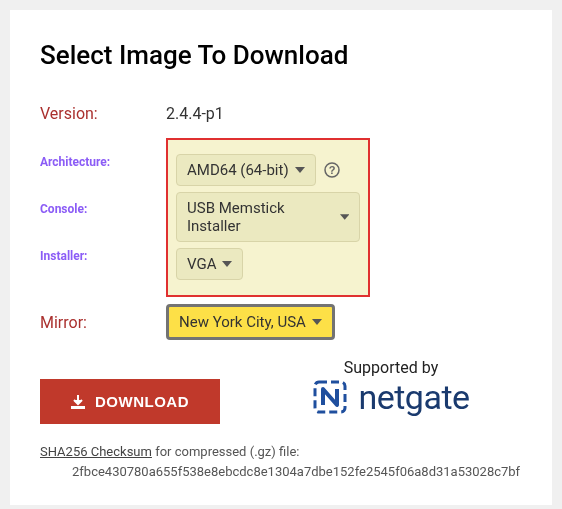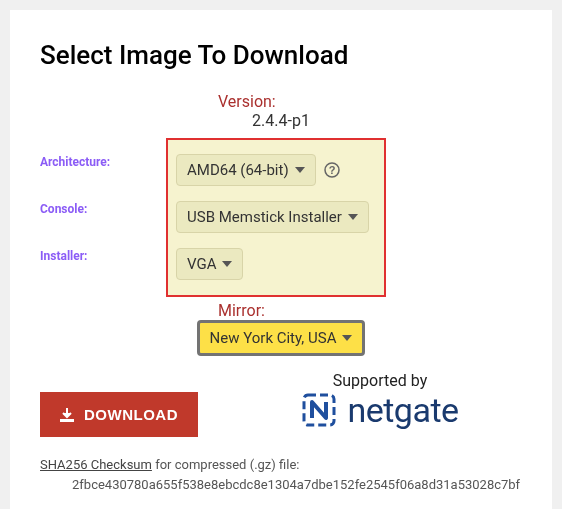--- a/index.html
+++ b/index.html
@@ -17,37 +17,36 @@
     color: #000000;
     font-size: 26px;
     font-weight: 500;
     margin-bottom: 22px;
   }
   .form-row {
     display: flex;
     align-items: center;
     min-height: 42px;
     margin-bottom: 4px;
-    flex-direction: column;
   }
   .form-label {
     color: #AA302E;
     font-size: 16px;
     width: 126px;
     flex-shrink: 0;
   }
   .form-value {
     font-size: 16px;
     color: #333;
   }
   .highlight-box {
     border: 2px solid #e03030;
     background: #f6f3cf;
     padding: 4px 8px 8px 8px;
-    width: 220px;
+    width: 204px;
   }
   .select {
     display: inline-flex;
     align-items: center;
     background: #fde047;
     border: 3px solid #737373;
     border-radius: 4px;
     padding: 6px 10px;
     font-size: 15px;
     color: #333;
@@ -92,21 +91,21 @@
   .bottom-row {
     display: flex;
     align-items: center;
     margin-top: 10px;
     gap: 40px;
   }
   .dl-btn {
     background: #c0392b;
     color: #fff;
     border: none;
-    padding: 14px 20px;
+    padding: 14px 31px;
     font-size: 15px;
     font-weight: 600;
     letter-spacing: 0.5px;
     display: inline-flex;
     align-items: center;
     gap: 10px;
     cursor: pointer;
   }
   .dl-icon {
     width: 14px; height: 14px;

